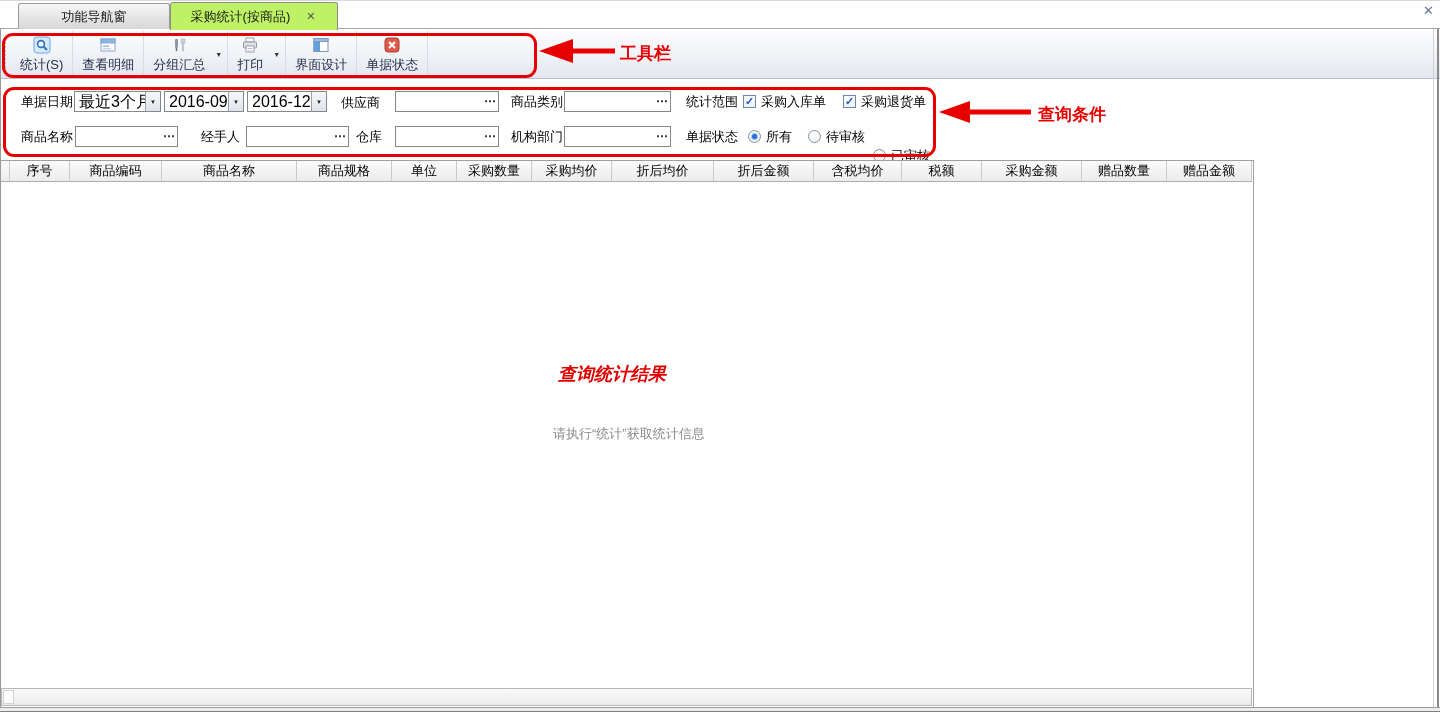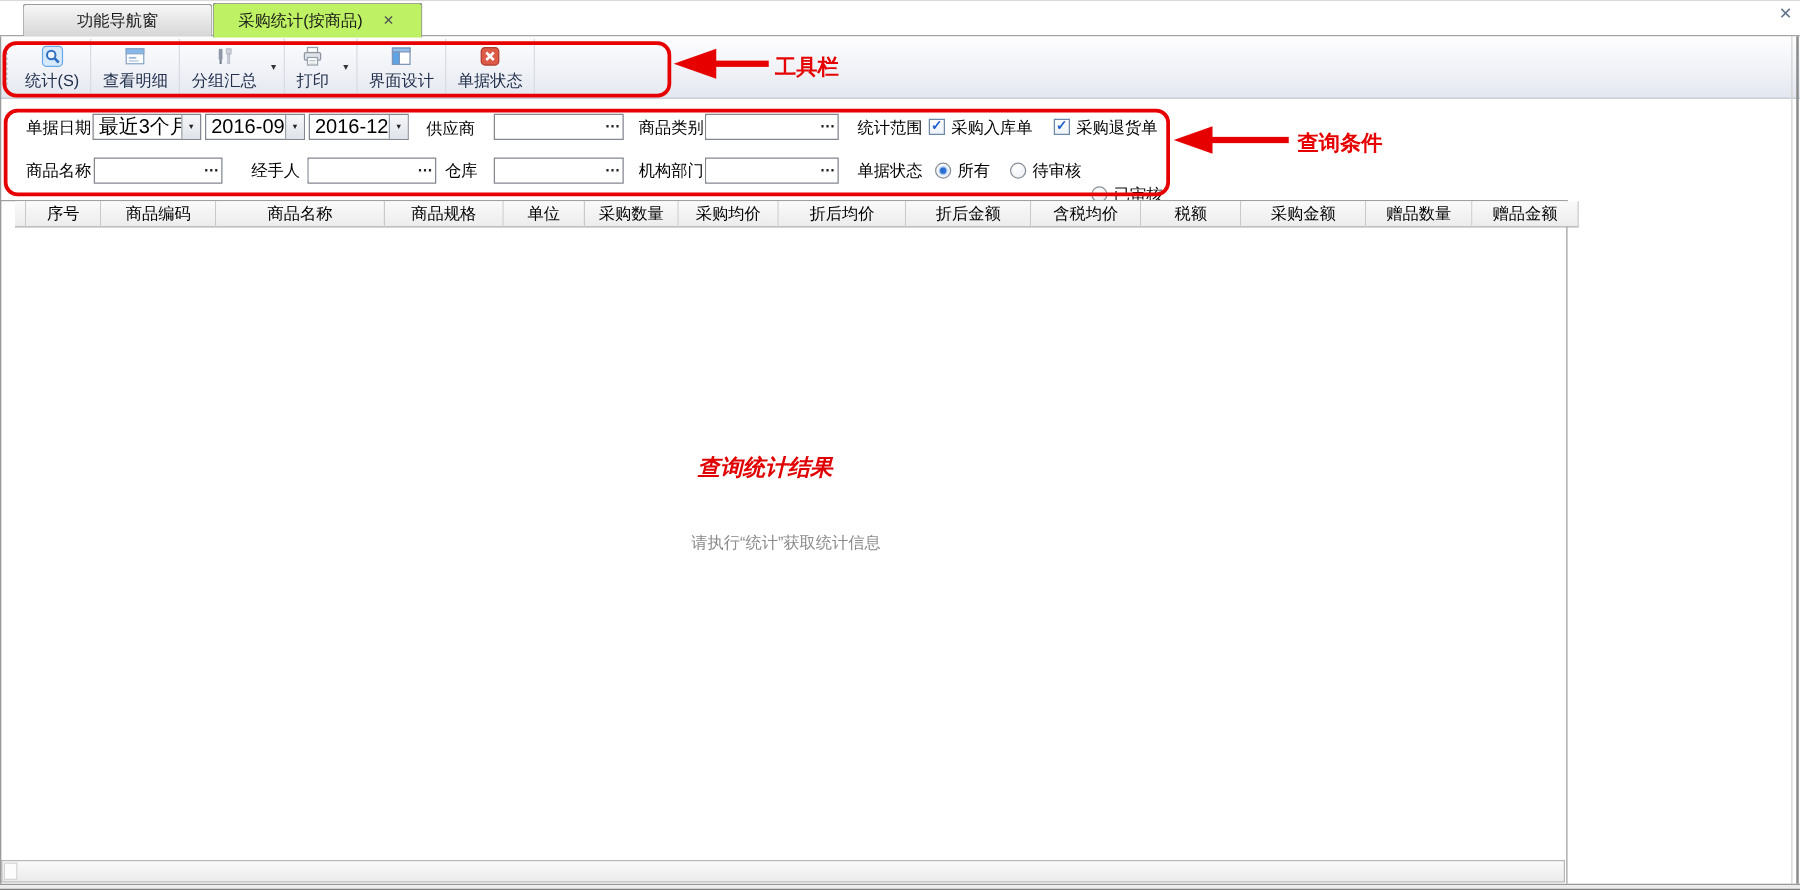--- a/index.html
+++ b/index.html
@@ -62,21 +62,21 @@
         display:flex; align-items:center; justify-content:center; }
   .cb .tick { font-size:11px; font-weight:bold; color:#1d5fce; line-height:11px; }
   .rad { width:13px; height:13px; border:1px solid #8a9098; border-radius:50%;
          background:radial-gradient(circle at 35% 30%, #ffffff, #e9edf2); position:relative; }
   .rad.sel::after { content:""; position:absolute; left:3px; top:3px; width:5px; height:5px; border-radius:50%;
          background:#2d6fd1; box-shadow:0 0 1px 1px #9cc0ef; }
 
   
   .grid { position:absolute; left:0; top:159px; width:1254px; height:547px; background:#fff;
           border-top:1px solid #a0a0a0; border-right:1px solid #a0a0a0; border-left:1px solid #c9c9c9; }
-  .ghead { display:flex; height:21px;padding-left:11px; }
+  .ghead { display:flex; height:21px; }
   .hcell { height:21px; background:linear-gradient(180deg,#fafafa,#ececec);
            border-right:1px solid #c9c9c9; border-bottom:1px solid #adadad;
            font-size:13px; color:#000; text-align:center; line-height:20px;
            overflow:hidden; white-space:nowrap; flex:none; }
   .hindicator { width:9px; }
   .empty-title { position:absolute; left:557px; top:201px; font-size:18px; font-weight:bold; color:#e00000;font-style:italic; }
   .empty-hint  { position:absolute; left:552px; top:264px; font-size:13px; color:#8a8a8a; }
   .hscroll { position:absolute; left:0px; bottom:1px; width:1251px; height:18px;
              background:linear-gradient(180deg,#fafafa,#ebebeb); border:1px solid #b8b8b8; }
   .hthumb { position:absolute; left:1px; top:1px; width:11px; height:14px; background:#fcfcfc; border:1px solid #d4d4d4; }

